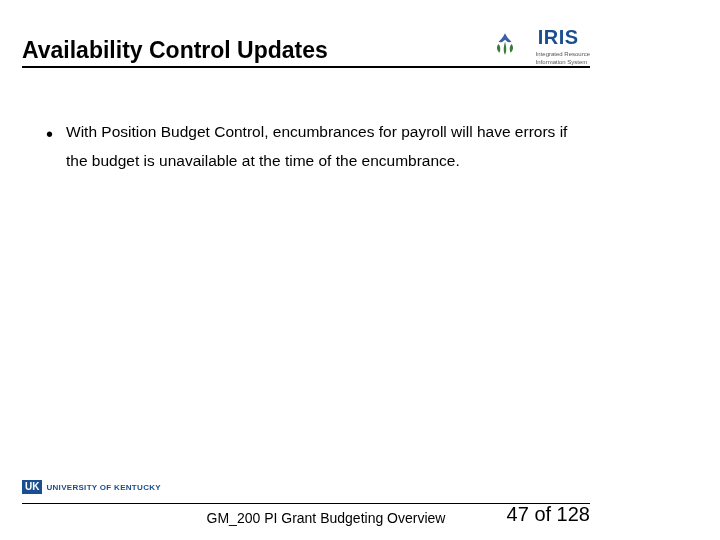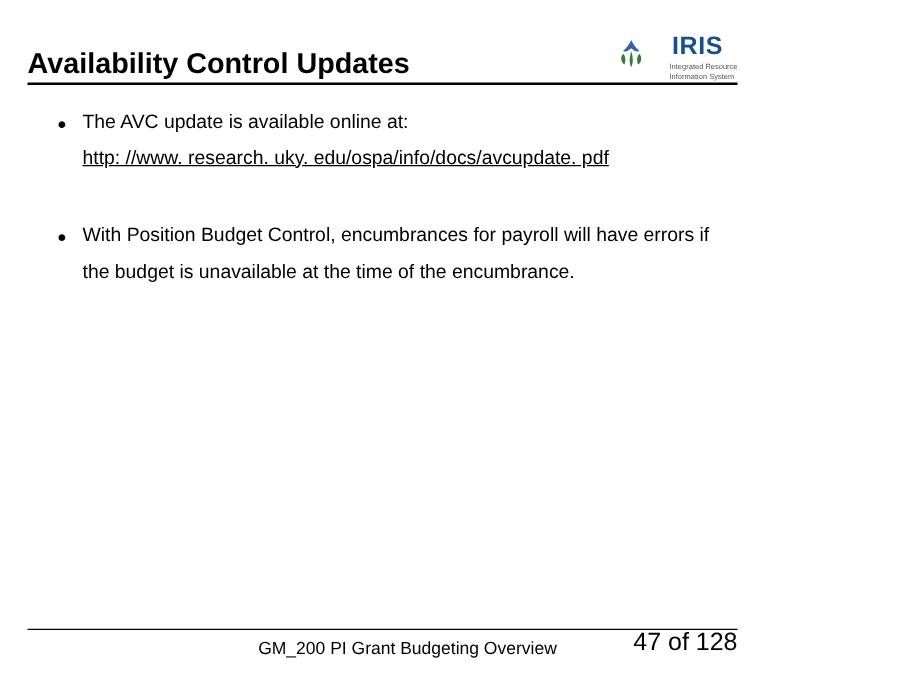--- a/index.html
+++ b/index.html
@@ -172,27 +172,27 @@
         <span class="logo-name">IRIS</span>
         <span class="logo-sub">Integrated Resource</span>
         <span class="logo-sub">Information System</span>
       </span>
     </div>
   </div>
   <div class="title-underline"></div>
 
   <div class="body">
     <ul class="bullets">
-      <li>
-        <span>The AVC update is available online at:</span><br>
-        <span class="link">http: //www. research. uky. edu/ospa/info/docs/avcupdate. pdf</span>
-      </li>
       <li class="gap-lg">
         <span>With Position Budget Control, encumbrances for payroll will have errors if the budget is unavailable at the time of the encumbrance.</span>
       </li>
     </ul>
   </div>
 
+  <div class="footer-logo">
+    <span class="uk-mark">UK</span>
+    <span class="uk-text">UNIVERSITY OF KENTUCKY</span>
+  </div>
   <div class="footer-rule"></div>
   <div class="footer-center">GM_200 PI Grant Budgeting Overview</div>
   <div class="footer-right">47 of 128</div>
 
 </div>
 
 </body></html>

